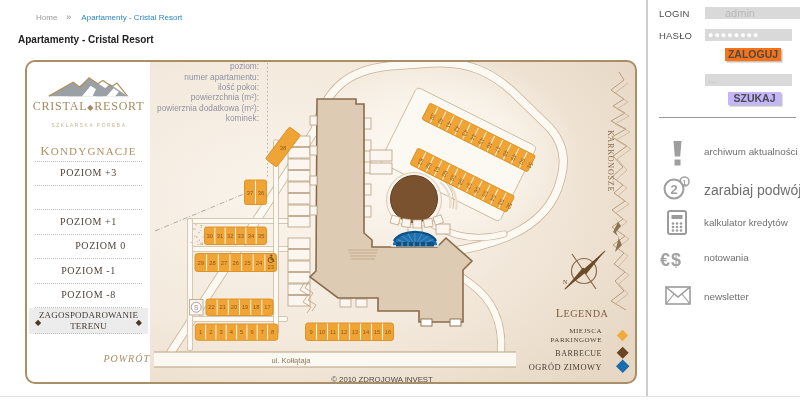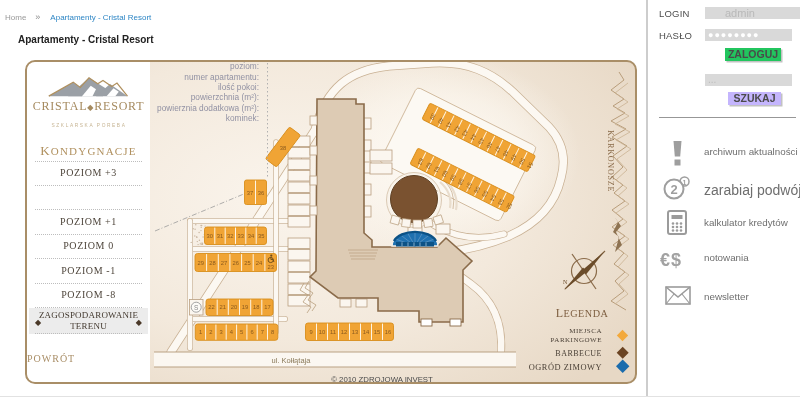--- a/index.html
+++ b/index.html
@@ -2,21 +2,21 @@
 <html><head>
 <meta charset="utf-8">
 <style>
   html,body{margin:0;padding:0;width:800px;height:400px;overflow:hidden;background:#fff;
     font-family:"Liberation Sans",sans-serif;}
   .abs{position:absolute;}
 </style>
 </head>
 <body>
 
-<div class="abs" style="left:5px;top:12px;font-size:8px;color:#999;">Home<span style="font-size:9px;color:#8c8c8c;padding:0 10px 0 9px;">»</span><a style="color:#2e86c5;text-decoration:none;">Apartamenty - Cristal Resort</a></div>
+<div class="abs" style="left:36px;top:12px;font-size:8px;color:#999;">Home<span style="font-size:9px;color:#8c8c8c;padding:0 10px 0 9px;">»</span><a style="color:#2e86c5;text-decoration:none;">Apartamenty - Cristal Resort</a></div>
 
 <div class="abs" style="left:18px;top:34px;font-size:10px;font-weight:bold;color:#222;">Apartamenty - Cristal Resort</div>
 
 <div class="abs" style="left:25px;top:60px;width:608px;height:320px;border:2px solid #a98e67;border-radius:10px;overflow:hidden;background:radial-gradient(ellipse 420px 260px at 42% 42%, #faf4ec 0%, #f3e9dc 55%, #e7d8c5 100%);">
 
   <div class="abs" style="left:127px;top:0;width:485px;height:320px;">
     <svg width="485" height="320" viewBox="150 62 485 320" xmlns="http://www.w3.org/2000/svg">
 
       <defs>
           <radialGradient id="apr" cx="50%" cy="50%" r="50%">
@@ -421,53 +421,53 @@
     <div class="abs" style="left:8px;top:99px;width:107px;border-top:1px dotted #bdbdbd;"></div>
 
     <div class="abs" style="left:0;top:105px;width:123px;text-align:center;font-family:'Liberation Serif',serif;font-size:10px;letter-spacing:0.6px;color:#4f463c;">POZIOM +3</div>
     <div class="abs" style="left:8px;top:123px;width:107px;border-top:1px dotted #bdbdbd;"></div>
 
     <div class="abs" style="left:8px;top:147px;width:107px;border-top:1px dotted #bdbdbd;"></div>
 
     <div class="abs" style="left:0;top:154px;width:123px;text-align:center;font-family:'Liberation Serif',serif;font-size:10px;letter-spacing:0.6px;color:#4f463c;">POZIOM +1</div>
     <div class="abs" style="left:8px;top:172px;width:107px;border-top:1px dotted #bdbdbd;"></div>
 
-    <div class="abs" style="left:0;top:178px;width:123px;text-align:center;font-family:'Liberation Serif',serif;font-size:10px;letter-spacing:0.6px;color:#4f463c;">POZIOM 0</div>
+    <div class="abs" style="left:12px;top:178px;width:123px;text-align:center;font-family:'Liberation Serif',serif;font-size:10px;letter-spacing:0.6px;color:#4f463c;">POZIOM 0</div>
     <div class="abs" style="left:8px;top:196px;width:107px;border-top:1px dotted #bdbdbd;"></div>
 
     <div class="abs" style="left:0;top:203px;width:123px;text-align:center;font-family:'Liberation Serif',serif;font-size:10px;letter-spacing:0.6px;color:#4f463c;">POZIOM -1</div>
     <div class="abs" style="left:8px;top:221px;width:107px;border-top:1px dotted #bdbdbd;"></div>
 
     <div class="abs" style="left:0;top:227px;width:123px;text-align:center;font-family:'Liberation Serif',serif;font-size:10px;letter-spacing:0.6px;color:#4f463c;">POZIOM -8</div>
     <div class="abs" style="left:8px;top:245px;width:107px;border-top:1px dotted #bdbdbd;"></div>
 
     <div class="abs" style="left:2px;top:246px;width:119px;background:#ececec;padding:2px 0;text-align:center;font-family:'Liberation Serif',serif;font-size:9px;letter-spacing:0.2px;color:#443a30;line-height:11px;">
       <span style="color:#4a3828;font-size:8px;position:absolute;left:6px;top:9px;">◆</span>ZAGOSPODAROWANIE<br>TERENU<span style="color:#4a3828;font-size:8px;position:absolute;right:6px;top:9px;">◆</span>
     </div>
     <div class="abs" style="left:8px;top:271px;width:107px;border-top:1px dotted #bdbdbd;"></div>
 
-    <div class="abs" style="left:0;top:291px;width:123px;text-align:left;font-family:'Liberation Serif',serif;font-size:10px;letter-spacing:1px;color:#a98e67;">POWRÓT</div>
+    <div class="abs" style="left:0;top:291px;width:123px;text-align:right;font-family:'Liberation Serif',serif;font-size:10px;letter-spacing:1px;color:#a98e67;font-style:italic;">POWRÓT</div>
   </div>
 </div>
 
 <div class="abs" style="left:646px;top:0;width:2px;height:397px;background:#cdcdcd;"></div>
 
 <div class="abs" style="left:0;top:396px;width:800px;height:1px;background:#e2e2e2;"></div>
 
 <div class="abs" style="left:659px;top:0;width:137px;">
 
   <div class="abs" style="left:0;top:8px;font-size:9.5px;color:#4d4d4d;letter-spacing:0.2px;">LOGIN</div>
 
   <div class="abs" style="left:46px;top:7px;width:84px;height:12px;background:#d9d9d9;font-size:11px;color:#b9b9b9;padding-left:20px;line-height:12px;">admin</div>
 
   <div class="abs" style="left:0;top:30px;font-size:9.5px;color:#4d4d4d;letter-spacing:0.2px;">HASŁO</div>
 
   <div class="abs" style="left:46px;top:29px;width:84px;height:12px;background:#d9d9d9;font-size:9px;color:#fff;letter-spacing:1px;line-height:12px;padding-left:3px;">●●●●●●●●</div>
 
-  <div class="abs" style="left:66px;top:48px;width:56px;height:13px;background:#22c55e;box-shadow:1.5px 1.5px 0 #c2c2c2;font-size:10.5px;font-weight:bold;color:#4a4a4a;text-align:center;line-height:13px;">ZALOGUJ</div>
+  <div class="abs" style="left:66px;top:48px;width:56px;height:13px;background:#f97316;box-shadow:1.5px 1.5px 0 #c2c2c2;font-size:10.5px;font-weight:bold;color:#4a4a4a;text-align:center;line-height:13px;">ZALOGUJ</div>
 
   <div class="abs" style="left:46px;top:74px;width:84px;height:12px;background:#d9d9d9;font-size:10px;color:#bdbdbd;line-height:12px;padding-left:3px;">...</div>
 
   <div class="abs" style="left:69px;top:92px;width:53px;height:13px;background:#c4b5fd;box-shadow:1.5px 1.5px 0 #c2c2c2;font-size:10.5px;font-weight:bold;color:#4a4a4a;text-align:center;line-height:13px;">SZUKAJ</div>
 
   <div class="abs" style="left:0;top:117px;width:137px;border-top:1px solid #979797;"></div>
 </div>
 
 <div class="abs" style="left:659px;top:130px;width:141px;">
 

